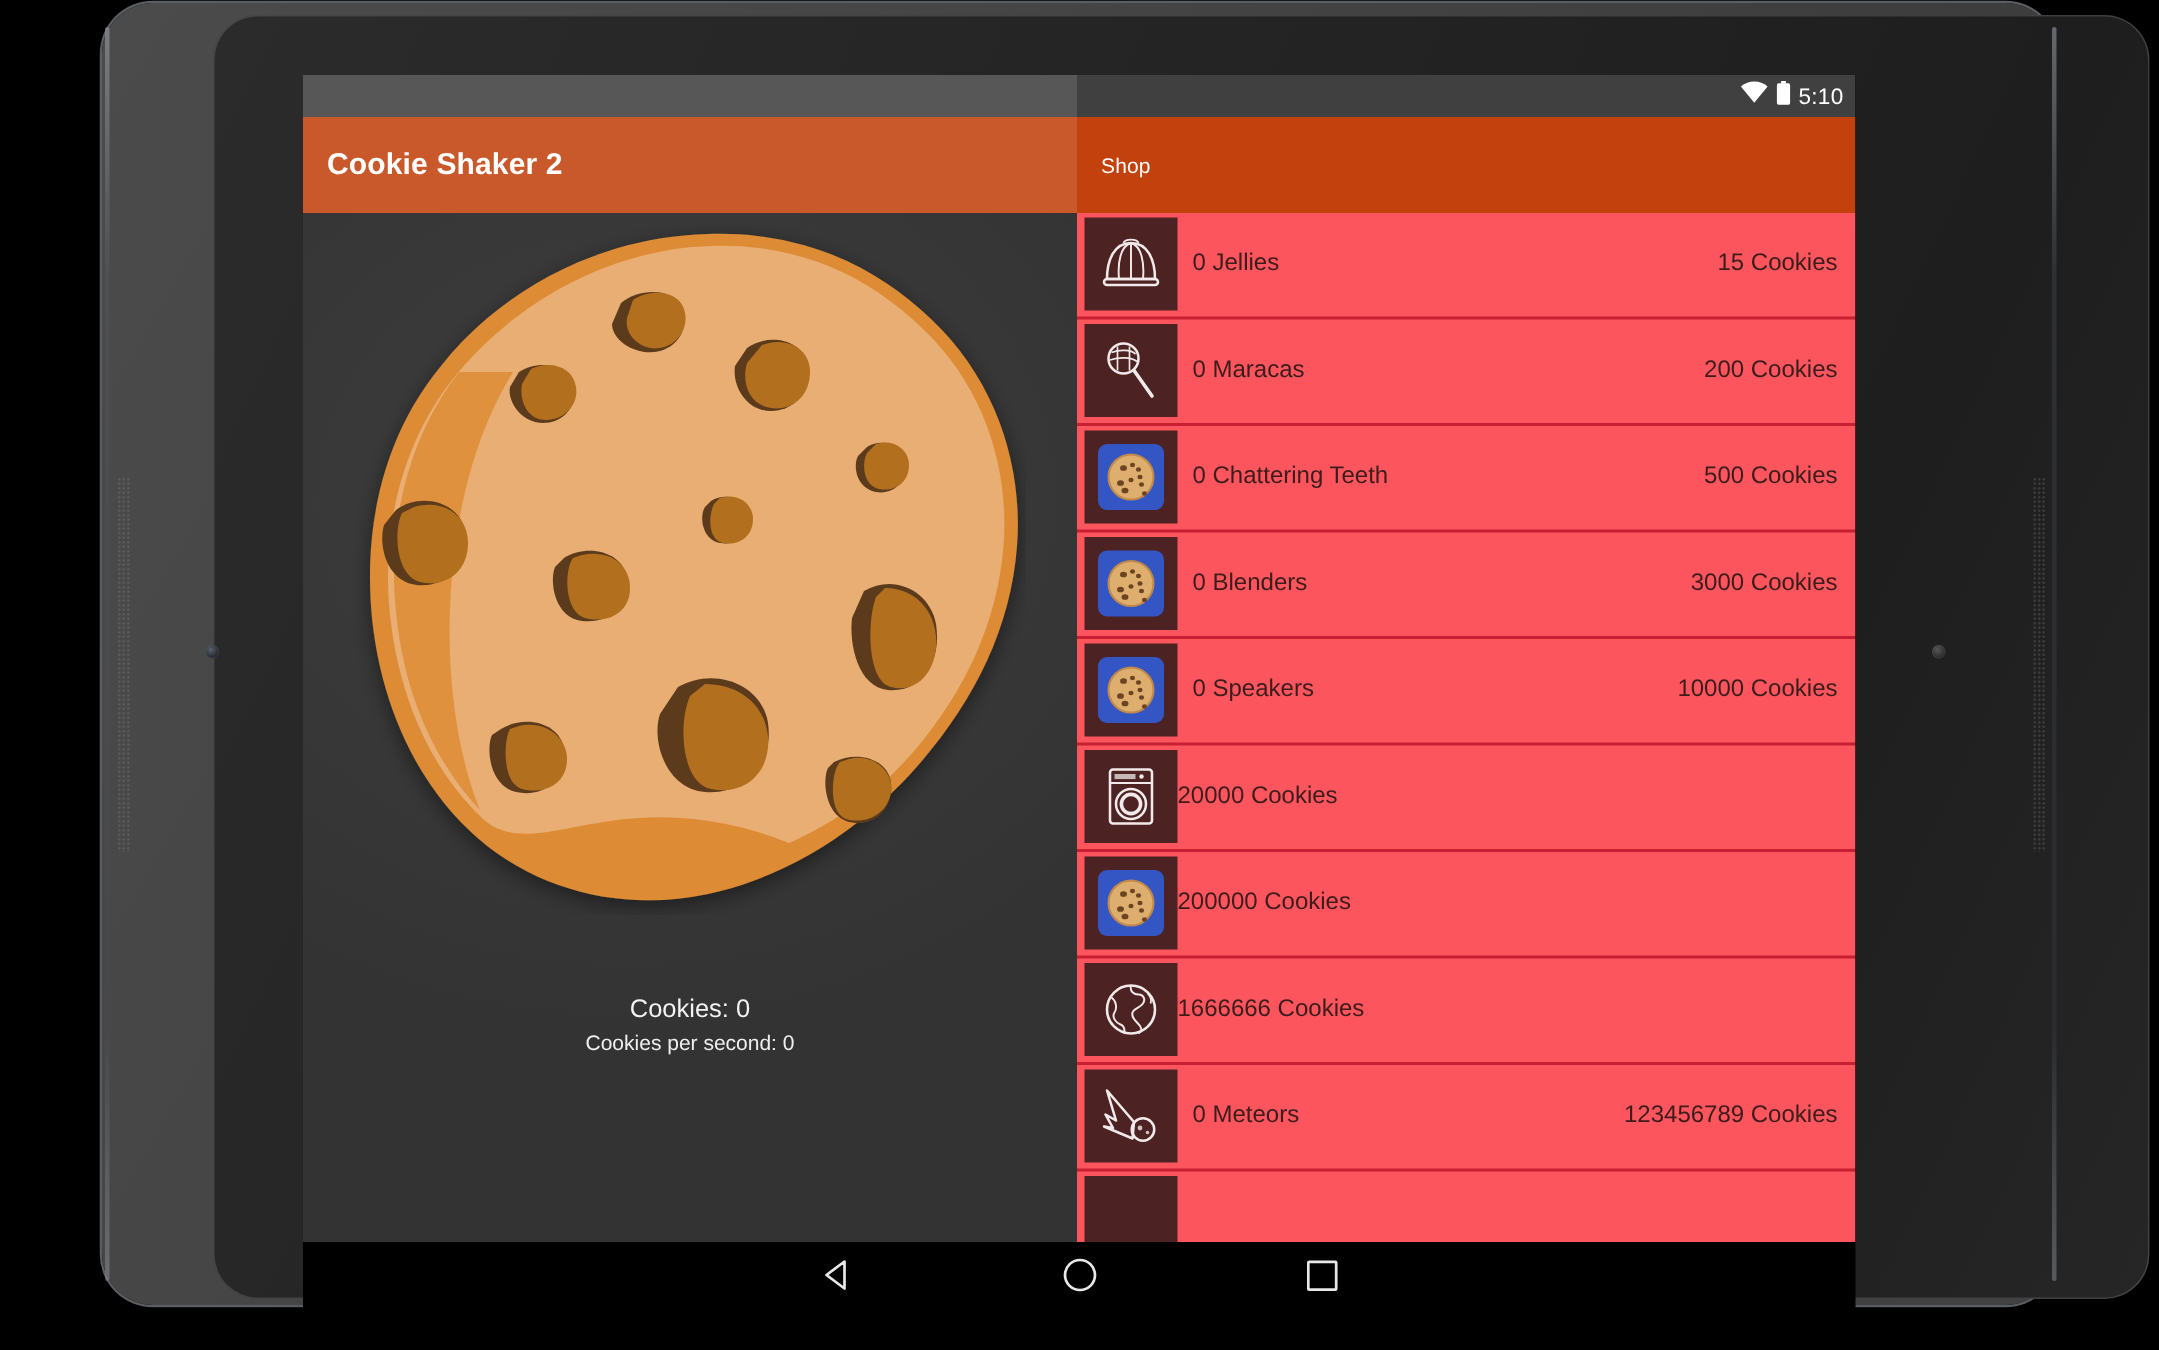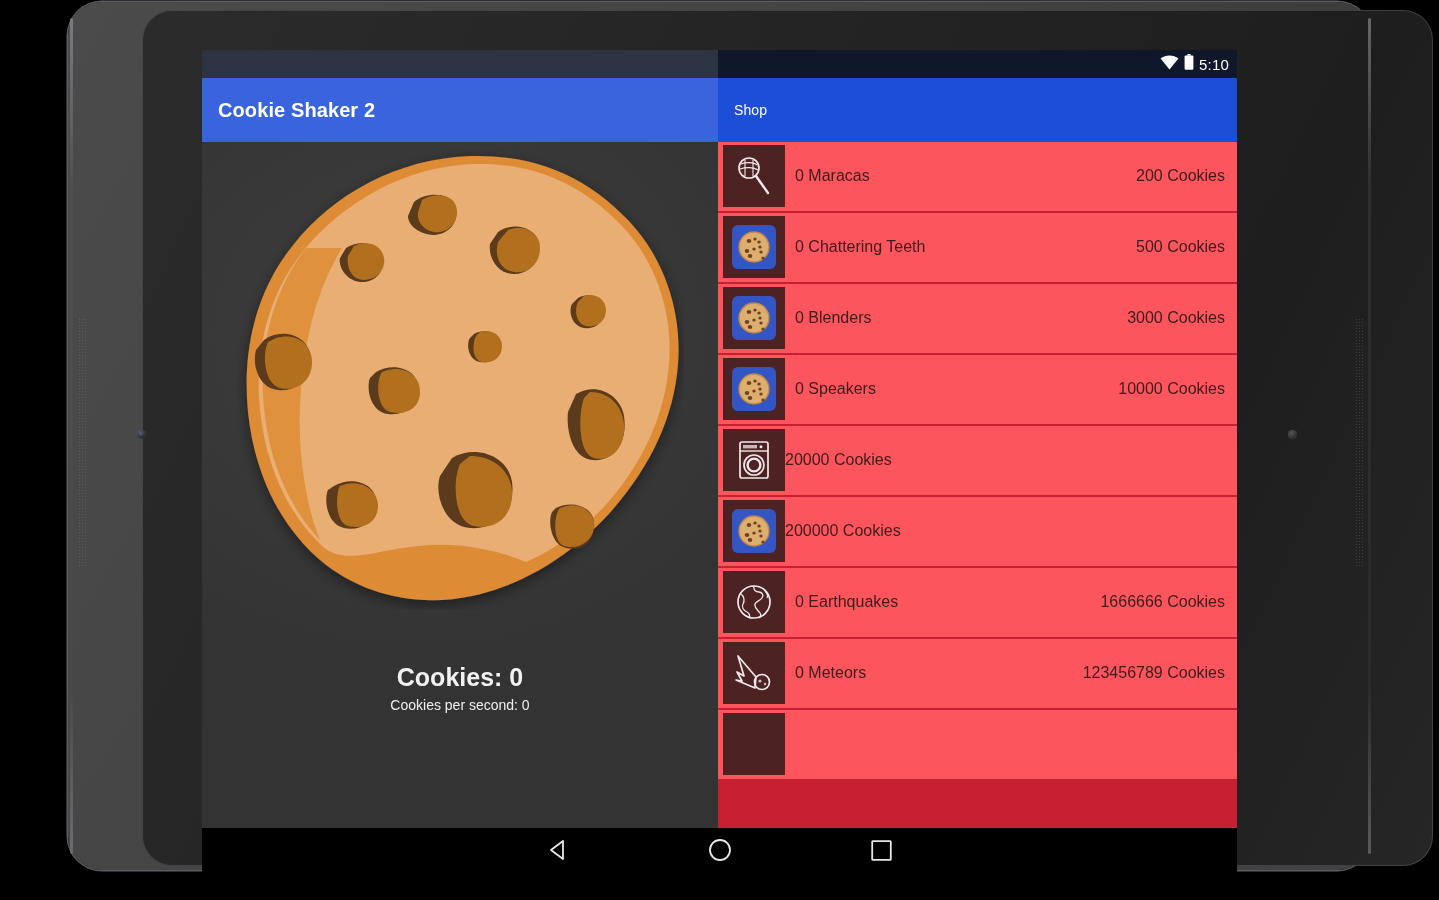--- a/index.html
+++ b/index.html
@@ -83,21 +83,21 @@
     background: #000;
     overflow: hidden;
   }
 
   
   #status-bar {
     position: absolute;
     left: 0; top: 0;
     width: 100%;
     height: 28px;
-    background: #0f172a;
+    background: #404040;
     z-index: 5;
     padding-left: 14px;
   }
   #status-bar-tint {
     position: absolute;
     left: 0; top: 0;
     width: 516px;
     height: 28px;
     background: rgba(255,255,255,0.12);
   }
@@ -116,21 +116,21 @@
     letter-spacing: 0.2px;
     line-height: 1;
   }
 
   
   #app-bar {
     position: absolute;
     left: 0; top: 28px;
     width: 100%;
     height: 64px;
-    background: #1d4ed8;
+    background: #c2410c;
     z-index: 4;
     padding-left: 20px;
   }
   #app-bar-left-tint {
     position: absolute;
     left: 0; top: 0;
     width: 516px;
     height: 64px;
     background: rgba(255,255,255,0.13);
   }
@@ -187,22 +187,22 @@
 
   #counter-block {
     position: absolute;
     left: 0;
     top: 520px;
     width: 100%;
     text-align: center;
   }
   #cookie-count {
     color: #f2f2f2;
-    font-size: 25px;
-    font-weight: 700;
+    font-size: 17px;
+    font-weight: 400;
     line-height: 1.25;
   }
   #cookie-cps {
     color: #efefef;
     font-size: 14px;
     font-weight: 400;
     margin-top: 4px;
     line-height: 1.25;
   }
 
@@ -405,20 +405,34 @@
         <div id="cookie-count">Cookies: 0</div>
         <div id="cookie-cps">Cookies per second: 0</div>
       </div>
     </div>
 
     <div id="shop-panel">
       <div id="shop-list">
           <div class="shop-row">
             <div class="shop-row-icon">
               <svg width="50" height="50" viewBox="0 0 50 50">
+                <path d="M9 35 C9 22 14 11 25 11 C36 11 41 22 41 35 Z" fill="none" stroke="#f2eaea" stroke-width="1.7" stroke-linejoin="round"></path>
+                <path d="M17 35 C16 24 18 13 25 11" fill="none" stroke="#f2eaea" stroke-width="1.3"></path>
+                <path d="M25 35 L25 11" fill="none" stroke="#f2eaea" stroke-width="1.3"></path>
+                <path d="M33 35 C34 24 32 13 25 11" fill="none" stroke="#f2eaea" stroke-width="1.3"></path>
+                <rect x="7" y="35" width="36" height="4" rx="2" fill="none" stroke="#f2eaea" stroke-width="1.7"></rect>
+                <path d="M20 11 C21 8 29 8 30 11" fill="none" stroke="#f2eaea" stroke-width="1.3"></path>
+              </svg>
+            </div>
+            <div class="shop-row-label">0 Jellies</div>
+            <div class="shop-row-price">15 Cookies</div>
+          </div>
+          <div class="shop-row">
+            <div class="shop-row-icon">
+              <svg width="50" height="50" viewBox="0 0 50 50">
                 <circle cx="20" cy="17" r="10" fill="none" stroke="#f2eaea" stroke-width="1.7"></circle>
                 <path d="M12 13 C17 11 25 11 28 14" fill="none" stroke="#f2eaea" stroke-width="1.2"></path>
                 <path d="M11 18 C17 16 25 16 29 19" fill="none" stroke="#f2eaea" stroke-width="1.2"></path>
                 <path d="M16 9 L16 25" fill="none" stroke="#f2eaea" stroke-width="1.1"></path>
                 <path d="M24 9 L24 25" fill="none" stroke="#f2eaea" stroke-width="1.1"></path>
                 <path d="M27 25 L39 42" fill="none" stroke="#f2eaea" stroke-width="2.4" stroke-linecap="round"></path>
               </svg>
             </div>
             <div class="shop-row-label">0 Maracas</div>
             <div class="shop-row-price">200 Cookies</div>
@@ -513,21 +527,20 @@
           </div>
           <div class="shop-row">
             <div class="shop-row-icon">
               <svg width="50" height="50" viewBox="0 0 50 50">
                 <circle cx="25" cy="25" r="16" fill="none" stroke="#f2eaea" stroke-width="1.7"></circle>
                 <path d="M12 17 C15 19 16 24 14 27 C12 30 15 34 18 35 C21 36 21 40 20 41" fill="none" stroke="#f2eaea" stroke-width="1.3"></path>
                 <path d="M25 9 C24 13 27 15 30 15 C33 15 35 18 33 21 C31 24 27 24 26 27 C25 31 29 33 31 36 C33 39 31 40 30 41" fill="none" stroke="#f2eaea" stroke-width="1.3"></path>
                 <path d="M36 14 C38 16 39 19 38 21" fill="none" stroke="#f2eaea" stroke-width="1.2"></path>
               </svg>
             </div>
-            <div class="shop-row-label">0 Earthquakes</div>
             <div class="shop-row-price">1666666 Cookies</div>
           </div>
           <div class="shop-row">
             <div class="shop-row-icon">
               <svg width="50" height="50" viewBox="0 0 50 50">
                 <circle cx="33" cy="34" r="7.5" fill="none" stroke="#f2eaea" stroke-width="1.7"></circle>
                 <circle cx="31" cy="33" r="1.6" fill="#f2eaea" opacity="0.8"></circle>
                 <circle cx="36" cy="36" r="1.2" fill="#f2eaea" opacity="0.8"></circle>
                 <path d="M27 29 L9 8 L15 28 L8 24 L13 33 L7 32 L26 40 Z" fill="none" stroke="#f2eaea" stroke-width="1.7" stroke-linejoin="round"></path>
               </svg>

